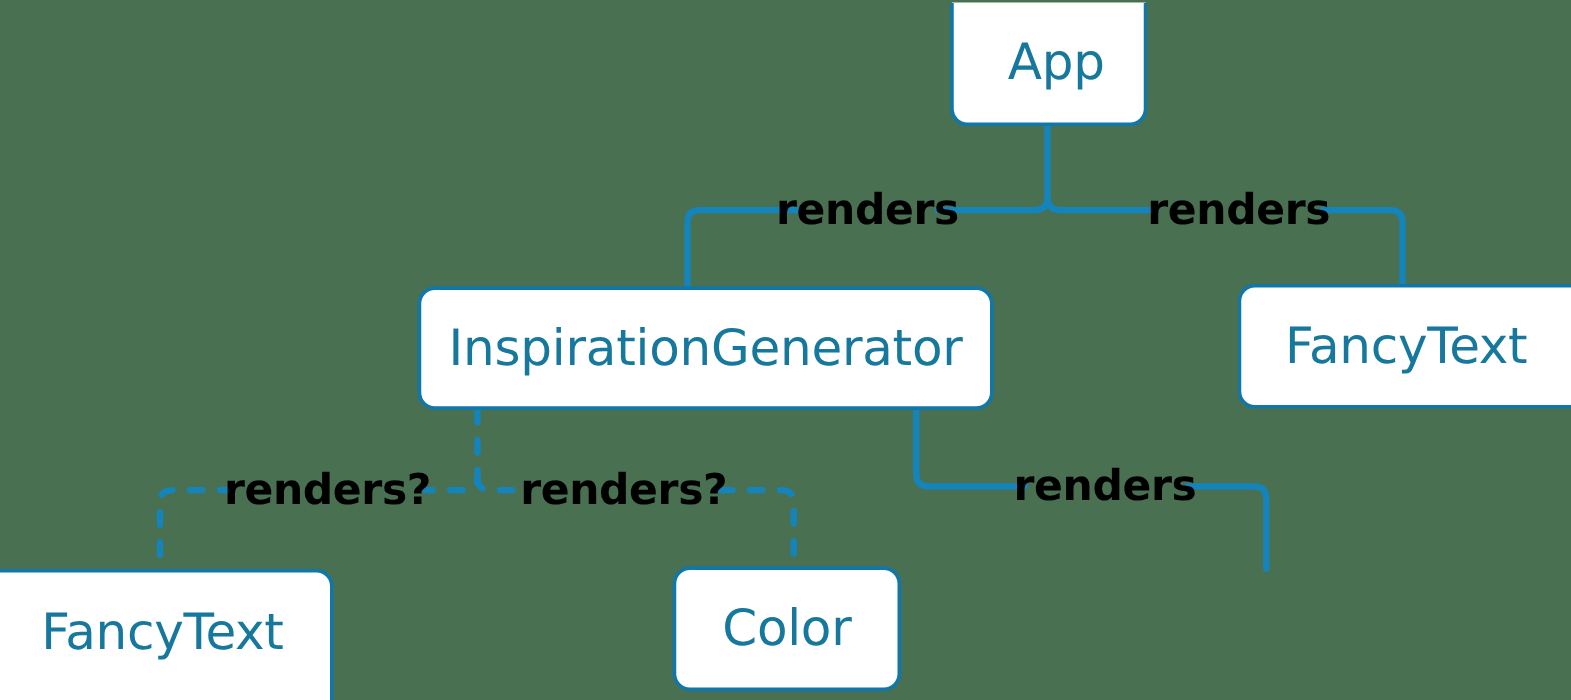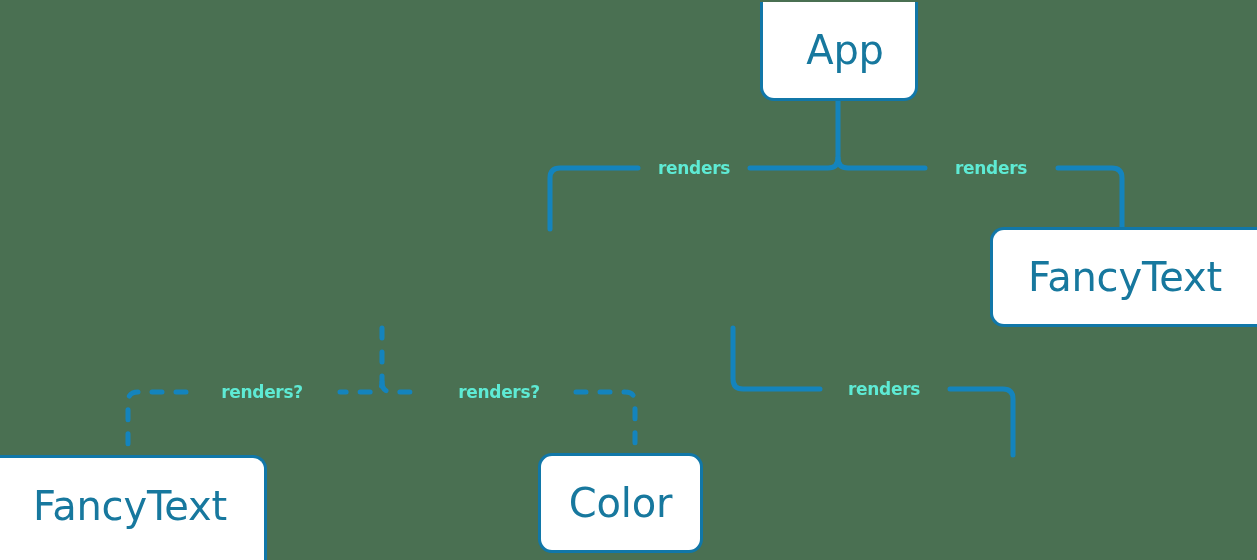--- a/index.html
+++ b/index.html
@@ -41,22 +41,22 @@
     white-space: nowrap;
     z-index: 2;
   }
   .node-label {
     display: block;
     line-height: 1;
     padding: 0 4px;
   }
   .edge-label {
     position: absolute;
-    color: #5eead4;
-    font-size: 17px;
+    color: #000000;
+    font-size: 34px;
     font-weight: 600;
     letter-spacing: -0.3px;
     white-space: nowrap;
     transform: translate(-50%, -50%);
     z-index: 3;
     line-height: 1;
   }
   
   .clip-left {
     border-left: none;
@@ -99,30 +99,33 @@
     <path d="M 576 392 L 625 392 Q 635 392 635 402 L 635 453" fill="none" stroke="#1484bd" stroke-width="5" stroke-linecap="round" stroke-dasharray="10 14"></path>
 
     <path d="M 733 328 L 733 379 Q 733 389 743 389 L 820 389" fill="none" stroke="#1484bd" stroke-width="5" stroke-linecap="round"></path>
     <path d="M 950 389 L 1003 389 Q 1013 389 1013 399 L 1013 455" fill="none" stroke="#1484bd" stroke-width="5" stroke-linecap="round"></path>
   </svg>
 
   <div class="node clip-top" style="left:760px; top:2px; width:158px; height:99px;padding-left:12px;">
     <span class="node-label">App</span>
   </div>
 
+  <div class="node" style="left:334px; top:229px; width:461px; height:99px;">
+    <span class="node-label">InspirationGenerator</span>
+  </div>
 
   <div class="node clip-right" style="left:990px; top:227px; width:267px; height:100px;">
     <span class="node-label">FancyText</span>
   </div>
 
   <div class="node clip-left clip-bottom" style="left:-4px; top:455px; width:271px; height:105px;">
     <span class="node-label" style="transform:translateY(-3px)">FancyText</span>
   </div>
 
-  <div class="node" style="left:538px; top:453px; width:165px; height:100px;">
+  <div class="node" style="left:538px; top:453px; width:183px; height:100px;">
     <span class="node-label">Color</span>
   </div>
 
 
   <span class="edge-label" style="left:694px; top:168px;">renders</span>
 
   <span class="edge-label" style="left:991px; top:168px;">renders</span>
 
   <span class="edge-label" style="left:262px; top:392px;">renders?</span>
 

